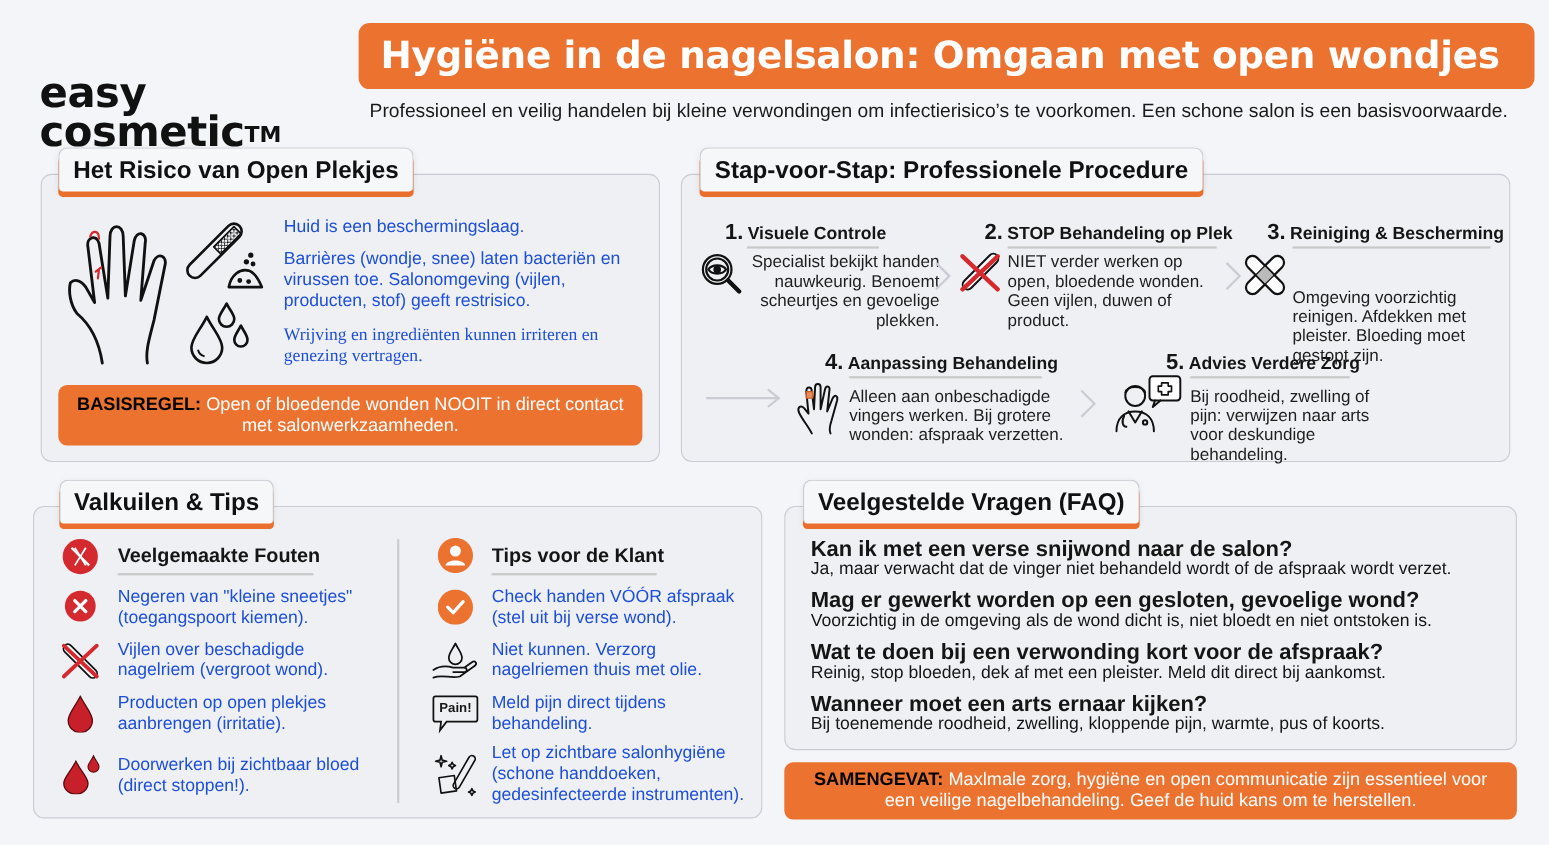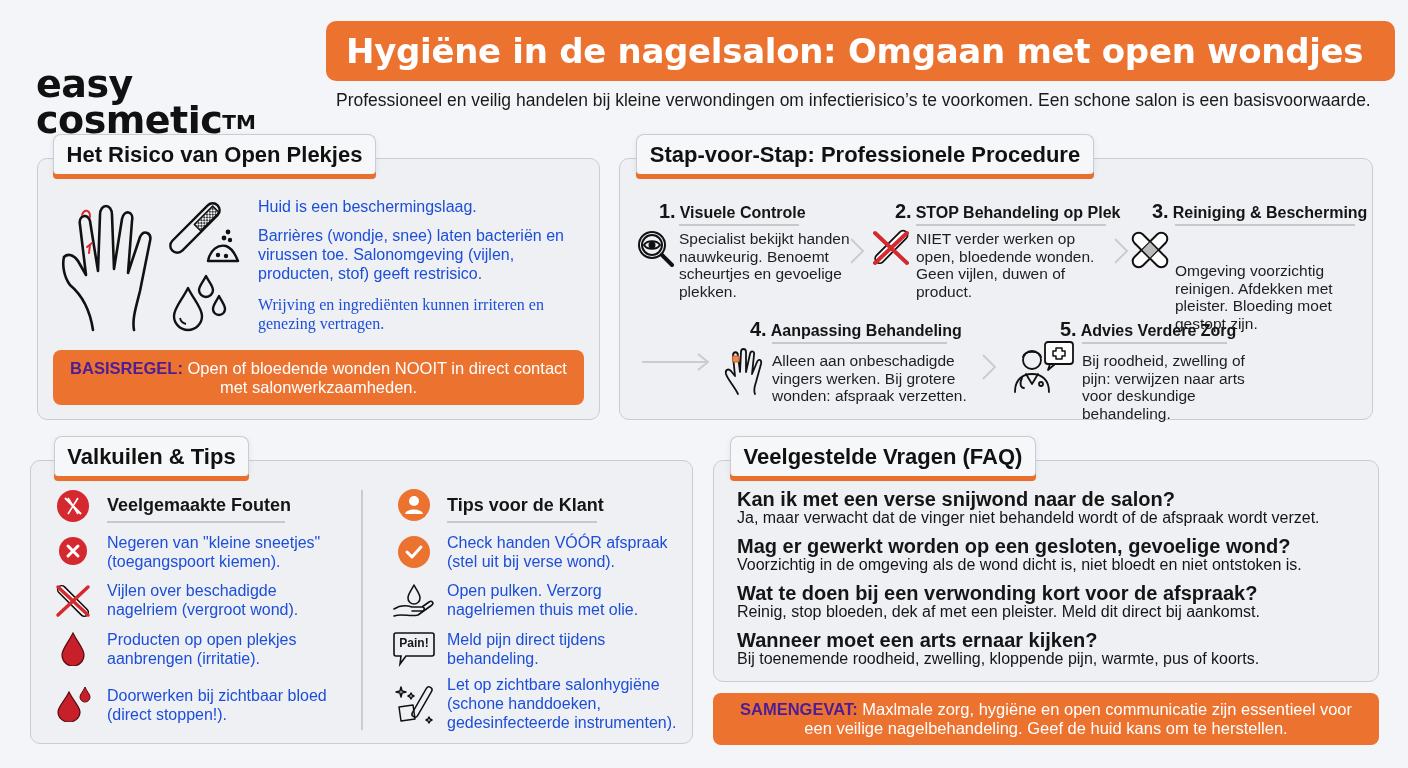--- a/index.html
+++ b/index.html
@@ -53,21 +53,21 @@
 
   .body-text { font-size: 16px; line-height: 19px; color: #1d4ed8; }
   .ctext { font-size: 15.5px; line-height: 17.5px; color: #1e1e1e; }
 
   .orange-box {
     background: #ec7230; border-radius: 8px;
     color: #fff; font-size: 16.5px; line-height: 19px;
     text-align: center; display: flex; align-items: center; justify-content: center;
     padding: 0 16px;
   }
-  .orange-box b { color: #4c1d95; }
+  .orange-box b { color: #000000; }
 
   .step-title { font-weight: bold; font-size: 16px; white-space: nowrap; }
   .step-title .num { font-size: 20px; margin-right: 4px; }
   .step-rule { height: 1.5px; background: #c8c8c8; }
 
   .sub-head { font-weight: bold; font-size: 18px; white-space: nowrap; }
 
   .faq-q { font-weight: bold; font-size: 20px; line-height: 18px; white-space: nowrap; }
   .faq-a { font-size: 16px; line-height: 18px; white-space: nowrap; }
 
@@ -145,21 +145,21 @@
 <div class="abs step-rule" style="left:679px; top:224px; width:120px;"></div>
 <div class="abs" style="left:635px; top:228px;">
   <svg width="42" height="42" viewBox="0 0 42 42" fill="none" stroke="#111" stroke-width="2" stroke-linecap="round">
     <circle cx="17" cy="17" r="13"></circle>
       <circle cx="17" cy="17" r="10"></circle>
     <path d="M9 17 C12 12 22 12 25 17 C22 22 12 22 9 17 Z"></path>
       <circle cx="17" cy="17" r="2.5" fill="#111"></circle>
     <path d="M27 27 L37 37" stroke-width="4"></path>
   </svg>
 </div>
-<div class="abs ctext" style="left:679px; top:230px; width:175px;">Specialist bekijkt handen nauwkeurig. Benoemt scheurtjes en gevoelige plekken.</div>
+<div class="abs ctext" style="left:679px; top:230px; width:175px;text-align:right;">Specialist bekijkt handen nauwkeurig. Benoemt scheurtjes en gevoelige plekken.</div>
 <div class="abs" style="left:848px; top:236px;">
   <svg width="18" height="30" viewBox="0 0 18 30" fill="none" stroke="#c9ccd2" stroke-width="2">
       <path d="M3 3 L15 15 L3 27"></path>
     </svg>
 </div>
 
 <div class="abs step-title" style="left:895px; top:200px;">
   <span class="num">2.</span><span>STOP Behandeling op Plek</span>
 </div>
 <div class="abs step-rule" style="left:916px; top:224px; width:190px;"></div>
@@ -295,21 +295,21 @@
     </svg>
 </div>
 <div class="abs body-text" style="left:447px; top:533px; width:235px;">Check handen VÓÓR afspraak (stel uit bij verse wond).</div>
 
 <div class="abs" style="left:392px; top:583px;">
   <svg width="44" height="36" viewBox="0 0 44 36" fill="none" stroke="#111" stroke-width="1.6" stroke-linecap="round" stroke-linejoin="round">
     <path d="M22 2 C19 8 16 11 16 15 A6 6 0 0 0 28 15 C28 11 25 8 22 2 Z"></path>
     <path d="M2 26 C8 22 14 22 20 24 L30 24 C33 24 33 28 30 28 L20 28 M2 33 C10 30 18 34 26 32 L40 22 C42 20 40 17 37 19 L30 24"></path>
   </svg>
 </div>
-<div class="abs body-text" style="left:447px; top:581px; width:235px;">Open pulken. Verzorg nagelriemen thuis met olie.</div>
+<div class="abs body-text" style="left:447px; top:581px; width:235px;">Niet kunnen. Verzorg nagelriemen thuis met olie.</div>
 
 <div class="abs" style="left:392px; top:630px; width:44px; height:40px;">
   <svg width="44" height="40" viewBox="0 0 44 40" fill="none" stroke="#111" stroke-width="1.6" style="position:absolute; left:0; top:0;">
     <path d="M4 3 L40 3 C42 3 42 5 42 5 L42 24 C42 26 40 26 40 26 L14 26 L8 34 L9 26 L4 26 C2 26 2 24 2 24 L2 5 C2 3 4 3 4 3 Z"></path>
   </svg>
   <span style="position:absolute; left:0; top:6px; width:44px; text-align:center; font-size:12px; font-weight:bold;">Pain!</span>
 </div>
 <div class="abs body-text" style="left:447px; top:630px; width:235px;">Meld pijn direct tijdens behandeling.</div>
 
 <div class="abs" style="left:393px; top:683px;">

